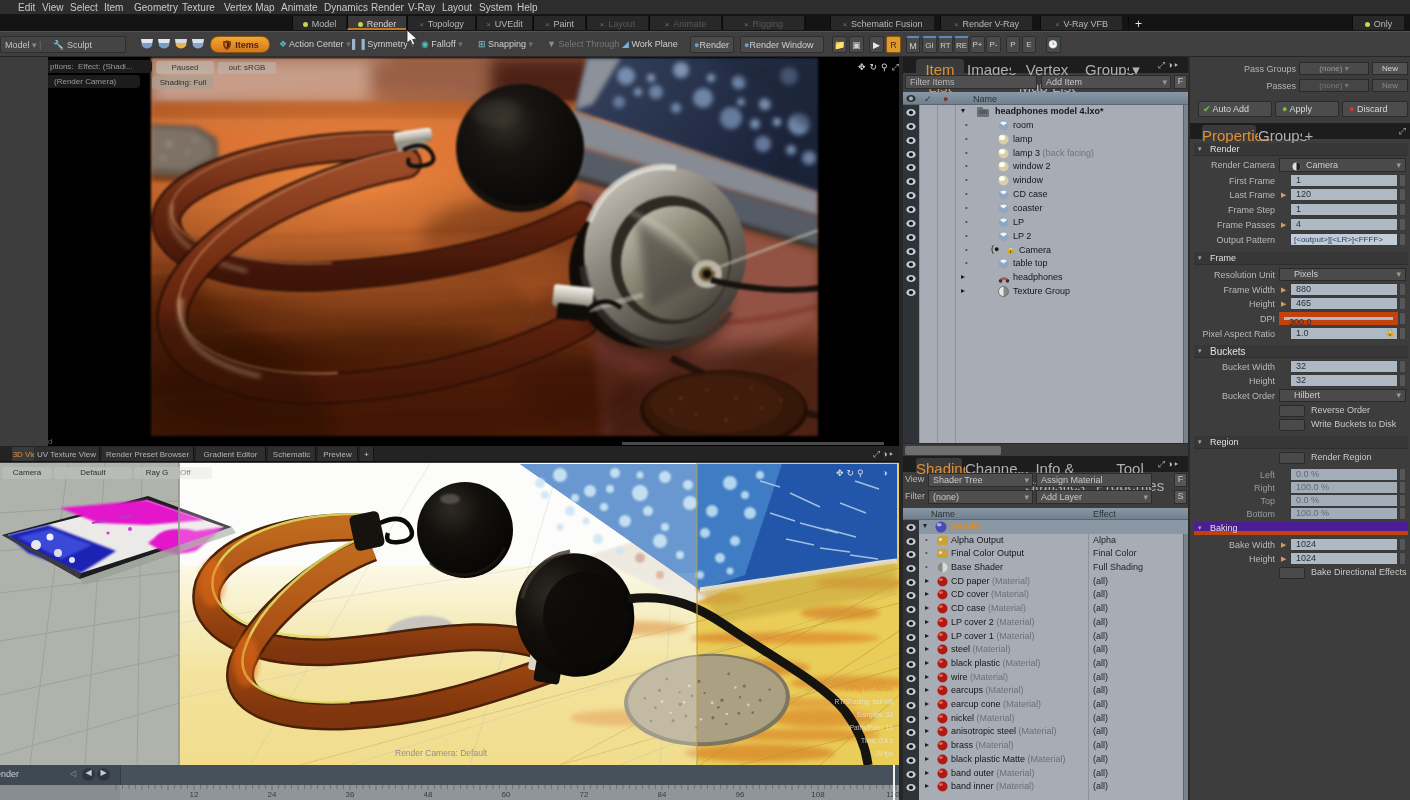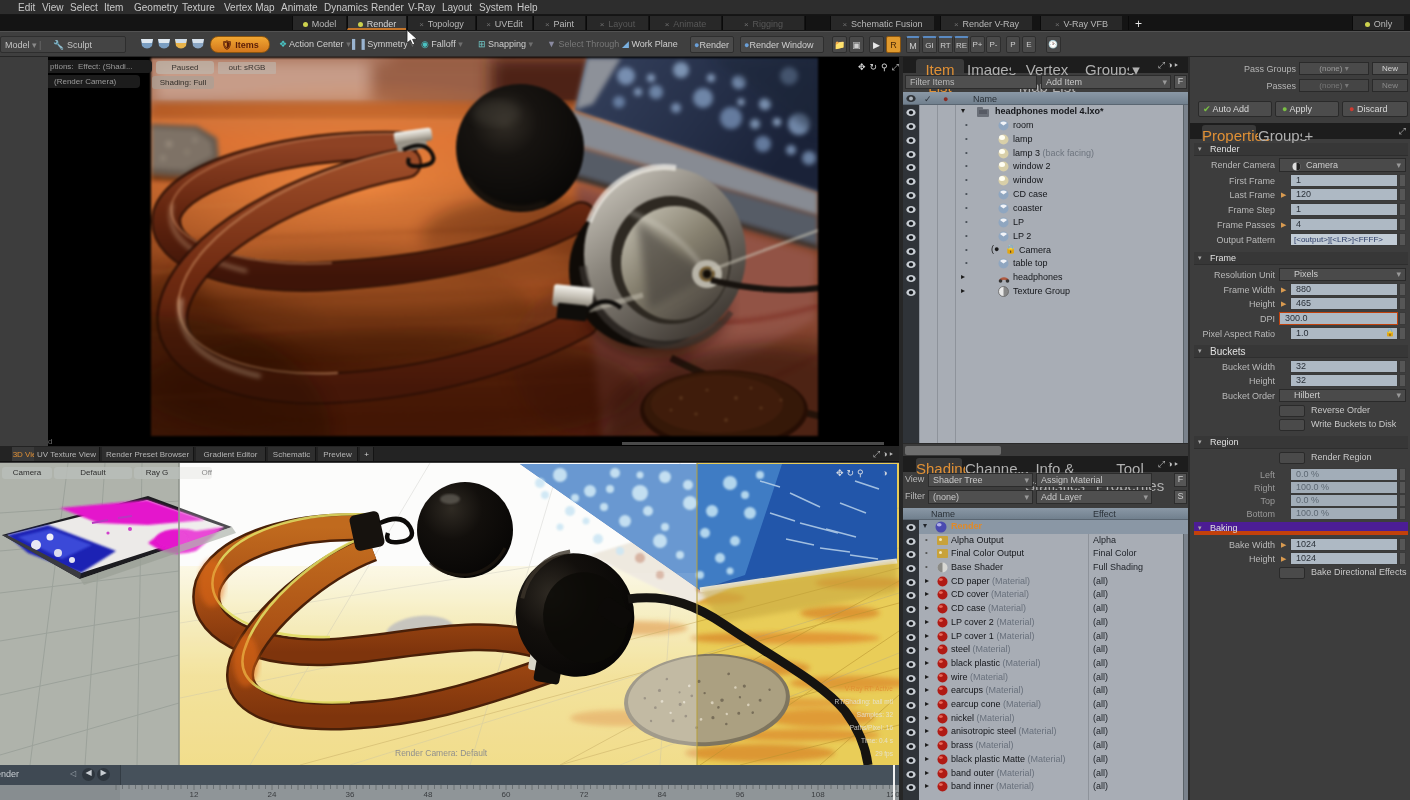--- a/index.html
+++ b/index.html
@@ -613,21 +613,21 @@
         <text x="893" y="293" fill="#e6e6e2">29 fps</text>
       </g>
       <text x="395" y="293" font-family="Liberation Sans, sans-serif" font-size="8.5" fill="#8f8f8d">Render Camera: Default</text>
 
       <path d="M179,0 L179,302" stroke="#8f948c" stroke-width="2" opacity="0.8"></path>
       <path d="M697,0 L697,302" stroke="#b8a03a" stroke-width="2" opacity="0.5"></path>
     </svg>
     <div class="abs" style="left:2px;top:4px;width:50px;height:12px;background:rgba(185,189,184,0.85);border-radius:3px;color:#2e2e2e;font-size:8px;text-align:center;padding-top:1px">Camera</div>
     <div class="abs" style="left:54px;top:4px;width:78px;height:12px;background:rgba(185,189,184,0.85);border-radius:3px;color:#2e2e2e;font-size:8px;text-align:center;padding-top:1px">Default</div>
     <div class="abs" style="left:134px;top:4px;width:46px;height:12px;background:rgba(185,189,184,0.85);border-radius:3px 0 0 3px;color:#2e2e2e;font-size:8px;text-align:center;padding-top:1px">Ray G</div>
-    <div class="abs" style="left:180px;top:4px;width:32px;height:12px;background:rgba(240,240,238,0.95);border-radius:0 3px 3px 0;color:#8a8a8a;font-size:8px;text-align:right;padding-top:1px">Off</div>
+    <div class="abs" style="left:180px;top:4px;width:32px;height:12px;background:rgba(240,240,238,0.95);border-radius:0 3px 3px 0;color:#8a8a8a;font-size:8px;text-align:left;padding-top:1px">Off</div>
     <div class="abs" style="left:836px;top:5px;width:60px;color:rgba(235,235,235,0.9);font-size:9px;letter-spacing:3px">✥↻⚲</div>
     <div class="abs" style="left:882px;top:5px;color:rgba(225,225,225,0.9);font-size:9px">◑</div>
   </div>
   <div class="abs" id="tl1">
       <span class="abs" style="left:0;top:0;width:120px;height:20px;background:#3f4953"></span>
     <span class="abs" style="left:-4px;top:4px;color:#c8cdd2;font-size:9px">ender</span>
     <span class="abs" style="left:70px;top:4px;color:#9aa2aa;font-size:8px">◁</span>
     <span class="abs" style="left:82px;top:3px;width:13px;height:13px;background:#2e363e;border-radius:7px;color:#c8cdd2;font-size:8px;text-align:center">◀</span>
     <span class="abs" style="left:97px;top:3px;width:13px;height:13px;background:#2e363e;border-radius:7px;color:#c8cdd2;font-size:8px;text-align:center">▶</span>
     <span class="abs" style="left:120px;top:0;width:1px;height:20px;background:#333c44"></span>
@@ -1201,21 +1201,21 @@
     <div class="abs" style="left:89px;top:211px;width:127px;height:13px;background:#4a4a4a;border:1px solid #2a2a2a;color:#cdcdcd;font-size:9px;padding:0 0 0 14px">Pixels<span style="float:right;margin-right:4px;color:#999">▾</span></div>
     <div class="abs" style="left:0px;top:228px;width:85px;text-align:right;color:#b9b9b9;font-size:9px">Frame Width</div>
     <div class="abs" style="left:91px;top:229px;font-size:7px;color:#d89a50">▶</div>
         <div class="abs" style="left:100px;top:226px;width:108px;height:13px;background:#aeb9c4;border:1px solid #3a3a3a;color:#2a3038;font-size:9px;padding:0 0 0 5px">880</div>
         <div class="abs" style="left:209px;top:226px;width:7px;height:13px;background:#565656;border:1px solid #3a3a3a"></div>
     <div class="abs" style="left:0px;top:242px;width:85px;text-align:right;color:#b9b9b9;font-size:9px">Height</div>
     <div class="abs" style="left:91px;top:243px;font-size:7px;color:#d89a50">▶</div>
         <div class="abs" style="left:100px;top:240px;width:108px;height:13px;background:#aeb9c4;border:1px solid #3a3a3a;color:#2a3038;font-size:9px;padding:0 0 0 5px">465</div>
         <div class="abs" style="left:209px;top:240px;width:7px;height:13px;background:#565656;border:1px solid #3a3a3a"></div>
     <div class="abs" style="left:0px;top:257px;width:85px;text-align:right;color:#b9b9b9;font-size:9px">DPI</div>
-    <div class="abs" style="left:89px;top:255px;width:119px;height:13px;background:#aeb9c4;border:1px solid #c2410c;color:#2a3038;font-size:9px;padding:0 0 0 5px">300.0</div>
+    <div class="abs" style="left:89px;top:255px;width:119px;height:13px;background:#aeb9c4;border:5px solid #c2410c;color:#2a3038;font-size:9px;padding:0 0 0 5px">300.0</div>
         <div class="abs" style="left:209px;top:255px;width:7px;height:13px;background:#565656;border:1px solid #3a3a3a"></div>
     <div class="abs" style="left:0px;top:272px;width:85px;text-align:right;color:#b9b9b9;font-size:9px">Pixel Aspect Ratio</div>
     <div class="abs" style="left:100px;top:270px;width:108px;height:13px;background:#aeb9c4;border:1px solid #3a3a3a;color:#2a3038;font-size:9px;padding:0 0 0 5px">1.0<span style="float:right;margin-right:2px;font-size:8px;color:#444">🔒</span></div>
         <div class="abs" style="left:209px;top:270px;width:7px;height:13px;background:#565656;border:1px solid #3a3a3a"></div>
     <div class="abs" style="left:4px;top:288px;width:214px;height:13px;background:#373737;border-bottom:1px solid #2e2e2e">
           <span style="position:absolute;left:4px;top:2px;font-size:7px;color:#aaa">▾</span>
           <span style="position:absolute;left:16px;top:1px;font-size:10px;color:#e0e0e0">Buckets</span>
         </div>
     <div class="abs" style="left:0px;top:305px;width:85px;text-align:right;color:#b9b9b9;font-size:9px">Bucket Width</div>
     <div class="abs" style="left:100px;top:303px;width:108px;height:13px;background:#aeb9c4;border:1px solid #3a3a3a;color:#2a3038;font-size:9px;padding:0 0 0 5px">32</div>

